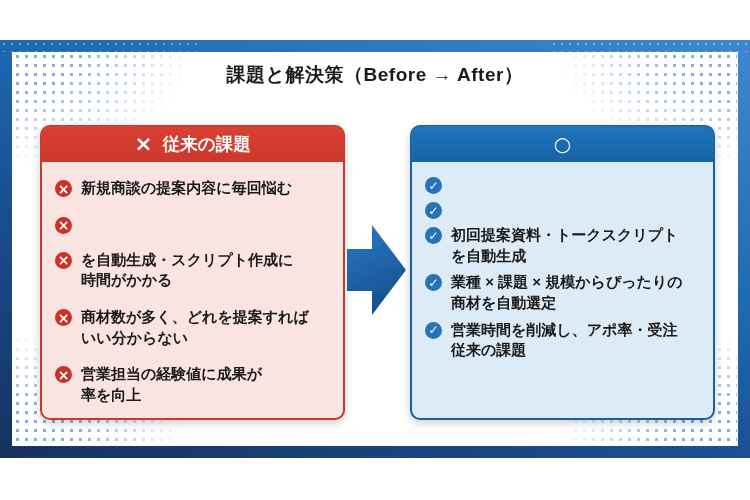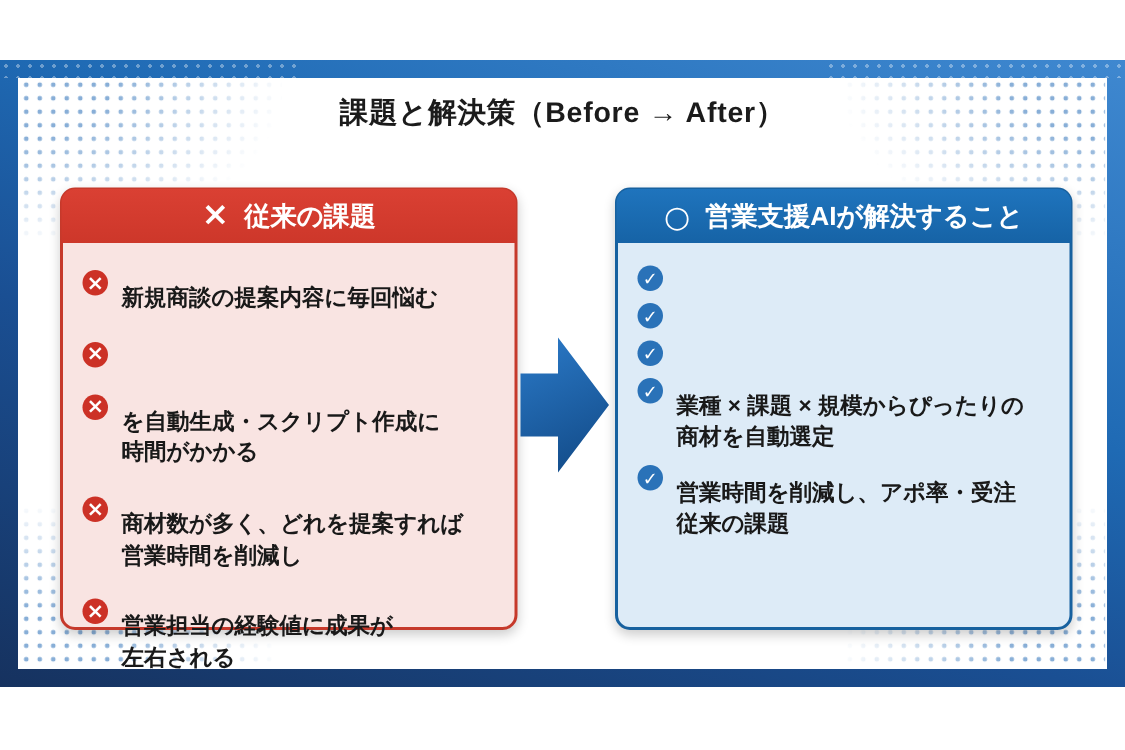--- a/index.html
+++ b/index.html
@@ -94,21 +94,21 @@
     width: 17px; height: 17px; border-radius: 50%;
     flex: 0 0 17px; margin-top: 2px;
     display: flex; align-items: center; justify-content: center;
     color: #ffffff; font-size: 12px; font-weight: bold; line-height: 1;
     font-family: "DejaVu Sans", sans-serif;
   }
   .panel.left  .item-icon { background: #cc3126; font-size: 14px; }
   .panel.right .item-icon { background: #2a72b8; }
   .item-text {
     font-size: 15px; font-weight: bold; color: #191919;
-    line-height: 1.38; white-space: pre-line; margin-top: 11px;
+    line-height: 1.38; white-space: pre-line;
   }
 
   .arrow-wrap {
     position: absolute; left: 346px; top: 222px;
     width: 64px; height: 96px;
   }
 </style>
 </head>
 <body>
 
@@ -138,56 +138,57 @@
       <span class="item-icon">×</span>
     </div>
     <div class="item">
       <span class="item-icon">×</span>
       <span class="item-text">を自動生成・スクリプト作成に
 時間がかかる</span>
     </div>
     <div class="item">
       <span class="item-icon">×</span>
       <span class="item-text">商材数が多く、どれを提案すれば
-営業時間を削減し</span>
+いい分からない</span>
     </div>
     <div class="item">
       <span class="item-icon">×</span>
       <span class="item-text">営業担当の経験値に成果が
-左右される</span>
+率を向上</span>
     </div>
   </div>
 </div>
 
 <div class="arrow-wrap">
   <svg width="64" height="96" viewBox="0 0 64 96">
     <defs>
       <linearGradient id="agrad" x1="0" y1="0" x2="0.3" y2="1">
         <stop offset="0" stop-color="#2b7ac8"></stop>
         <stop offset="1" stop-color="#15508f"></stop>
       </linearGradient>
     </defs>
     <polygon points="1,27 26,27 26,3 60,48 26,93 26,69 1,69" fill="url(#agrad)"></polygon>
   </svg>
 </div>
 
 <div class="panel right">
   <div class="panel-header">
     <span class="header-mark">○</span>
-    <span>営業支援AIが解決すること</span>
   </div>
   <div class="panel-body">
     <div class="item">
       <span class="item-icon">✓</span>
     </div>
     <div class="item">
       <span class="item-icon">✓</span>
     </div>
     <div class="item">
       <span class="item-icon">✓</span>
+      <span class="item-text">初回提案資料・トークスクリプト
+を自動生成</span>
     </div>
     <div class="item">
       <span class="item-icon">✓</span>
       <span class="item-text">業種 × 課題 × 規模からぴったりの
 商材を自動選定</span>
     </div>
     <div class="item">
       <span class="item-icon">✓</span>
       <span class="item-text">営業時間を削減し、アポ率・受注
 従来の課題</span>

